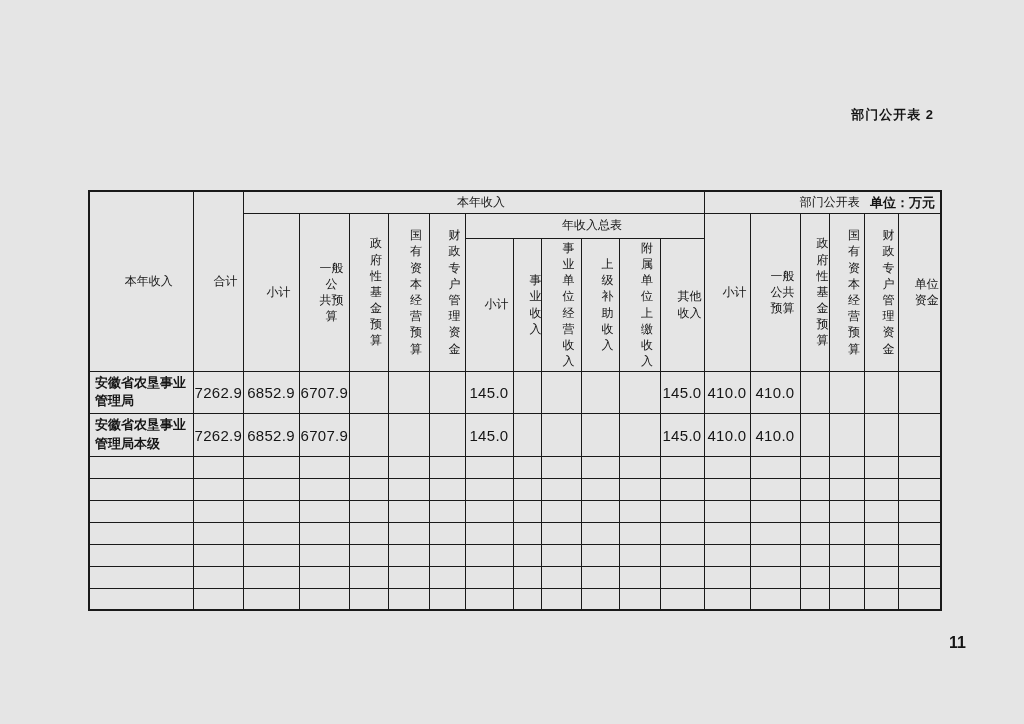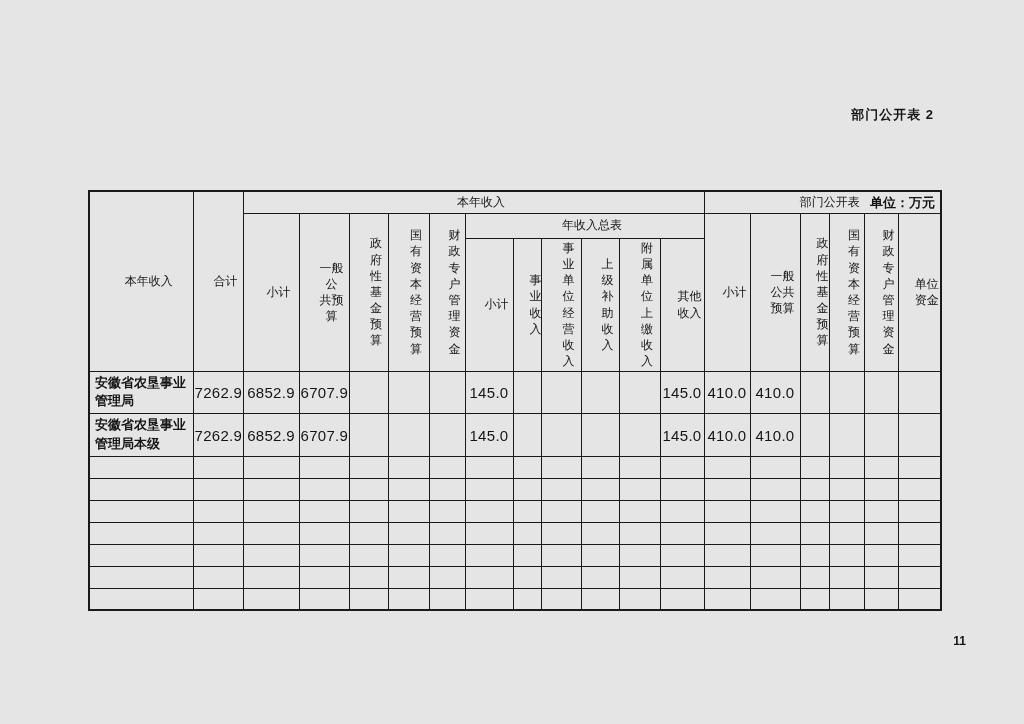--- a/index.html
+++ b/index.html
@@ -75,21 +75,21 @@
     line-height: 1.45;
   }
   td.num-cell {
     font-size: 15px;
     letter-spacing: 0.3px;
   }
   .page-number {
     position: absolute;
     top: 634px;
     right: 58px;
-    font-size: 12px;
+    font-size: 16px;
     font-weight: bold;
   }
 </style>
 </head>
 <body>
 
 <div class="sheet">
 
   <div class="corner-note">部门公开表 2</div>
 

